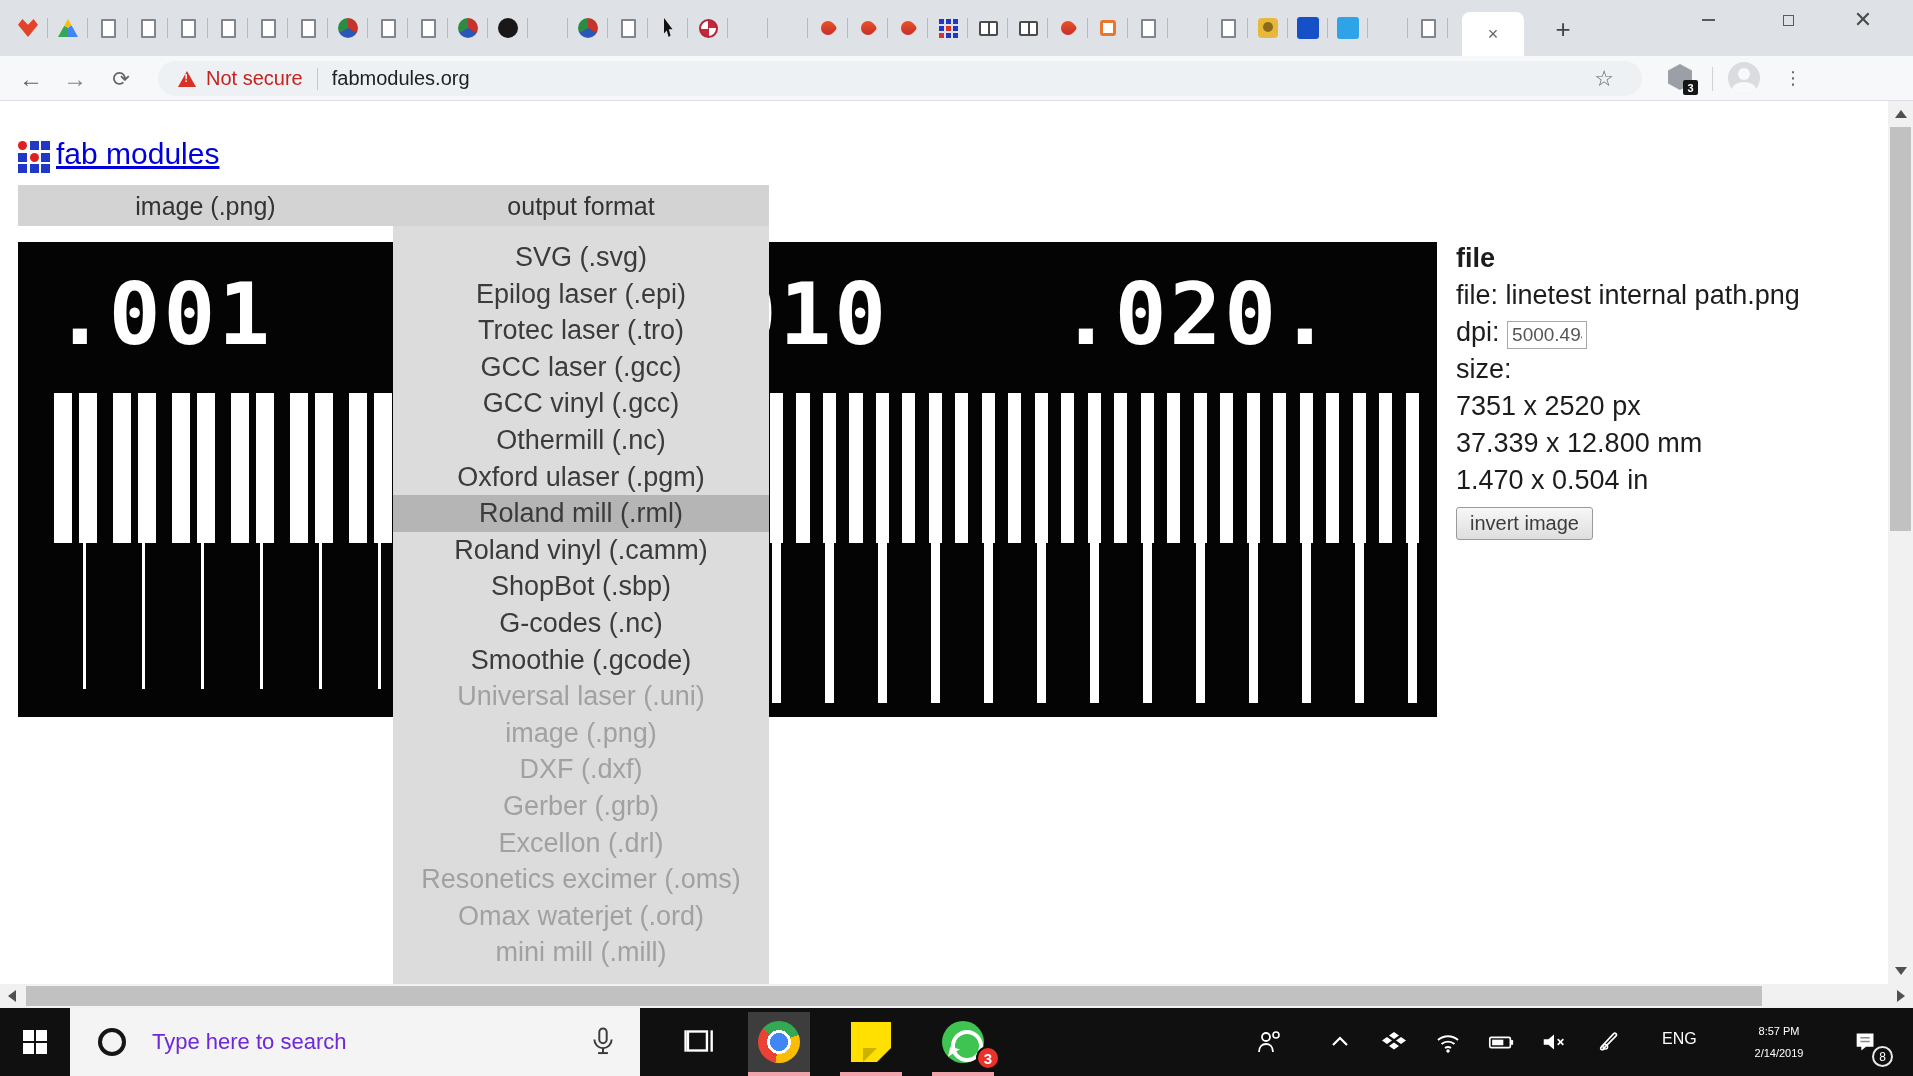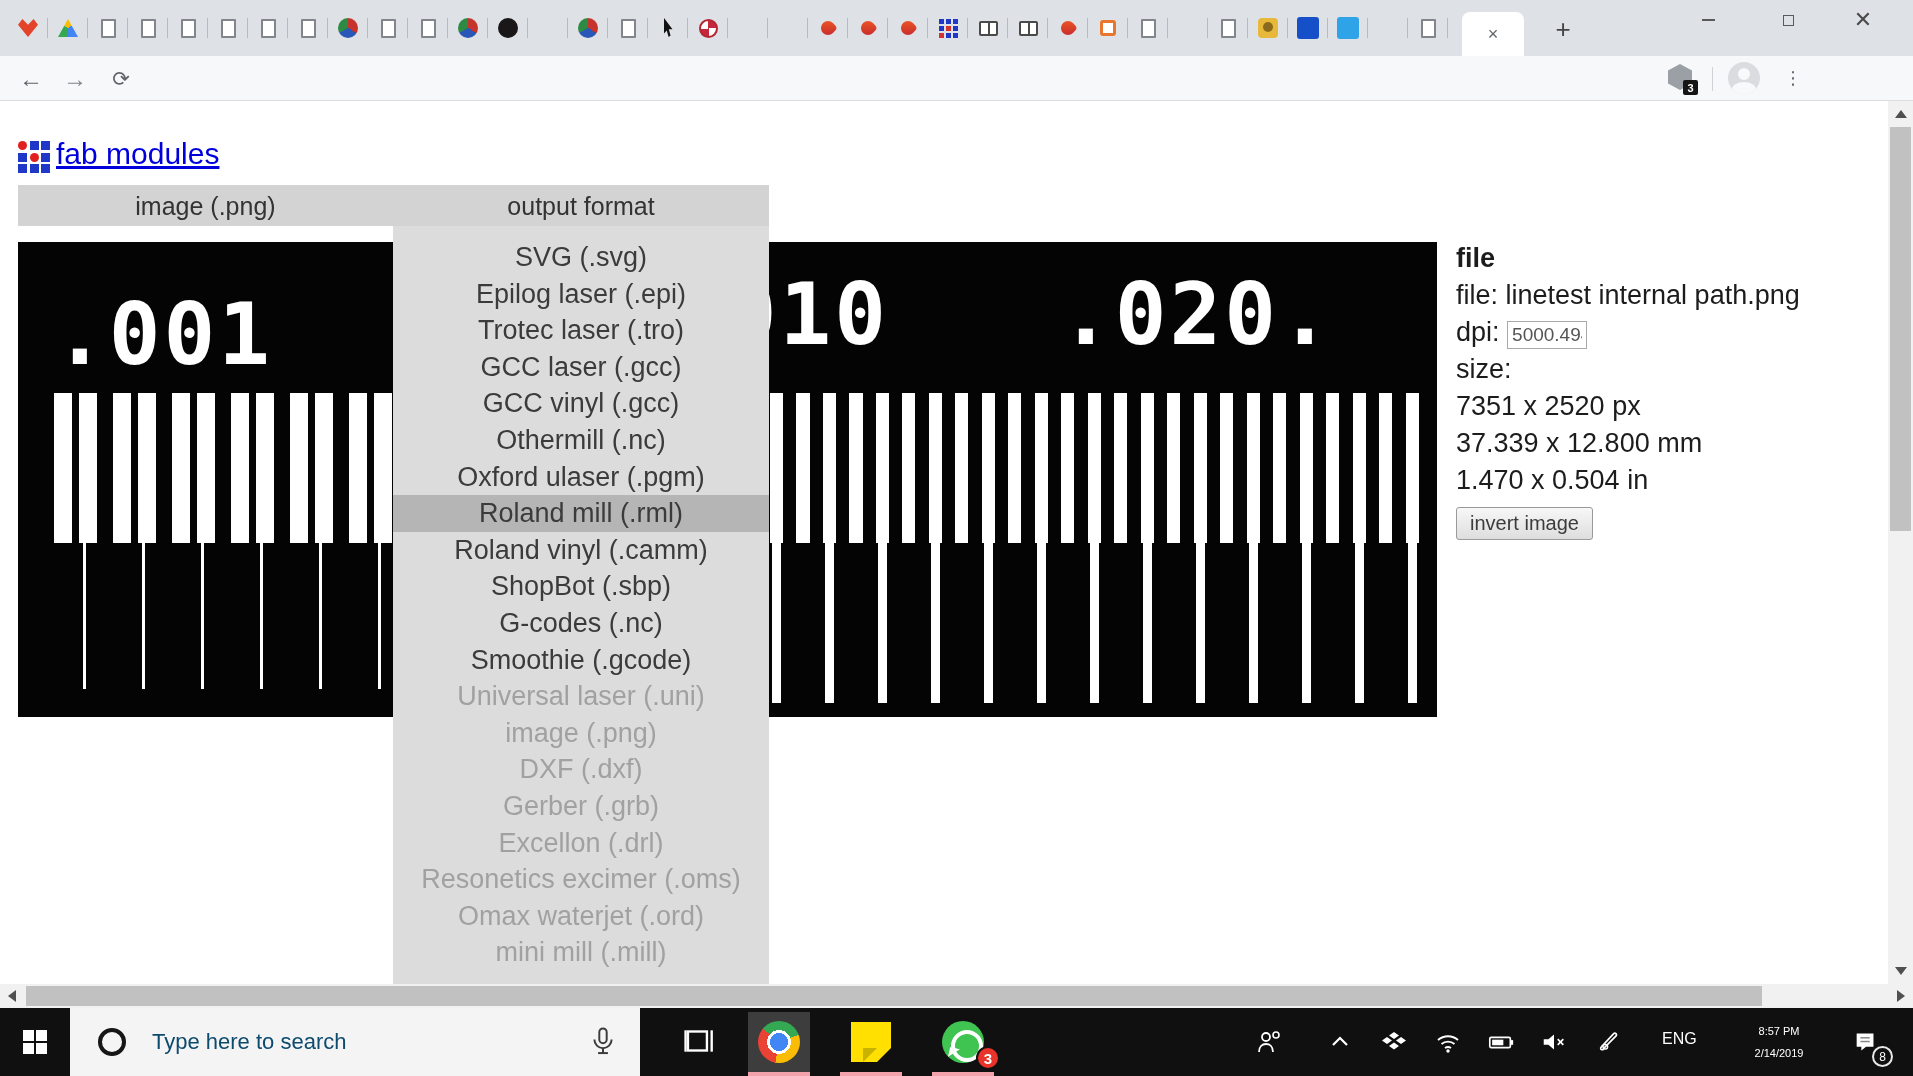--- a/index.html
+++ b/index.html
@@ -82,21 +82,21 @@
   #fab-logo i { background:#2038c8; display:block; }
   #fab-logo i.r { background:#e02020; border-radius:50%; }
   #site-link { position:absolute; left:56px; top:36px; font-size:30px; color:#0000dd; text-decoration:underline; }
   #col-header { position:absolute; left:18px; top:84px; width:751px; height:41px; background:#d3d3d3; }
   #hdr-input { position:absolute; left:0; width:375px; text-align:center; top:7px; font-size:25px; color:#333; }
   #hdr-output { position:absolute; left:375px; width:376px; text-align:center; top:7px; font-size:25px; color:#333; }
 
   
   #preview { position:absolute; left:18px; top:141px; width:1419px; height:475px; background:#040404; overflow:hidden; }
   .ptxt { position:absolute; top:22px; color:#fff; font-family:"DejaVu Sans Mono", monospace; font-weight:bold; font-size:86px; letter-spacing:3px; }
-  #ptxt-left { left:36px;margin-top:20px; } #ptxt-mid { left:652px; } #ptxt-right { left:1042px; }
+  #ptxt-left { left:36px; } #ptxt-mid { left:652px; } #ptxt-right { left:1042px; }
   #bars-left-top { position:absolute; left:36px; top:151px; width:341px; height:150px;
       background:repeating-linear-gradient(90deg,#fff 0 18px,#040404 18px 25px,#fff 25px 43px,#040404 43px 59px); }
   #bars-left-thin { position:absolute; left:36px; top:301px; width:341px; height:146px;
       background:repeating-linear-gradient(90deg,transparent 0 29px,#fff 29px 32px,transparent 32px 59px); }
   #bars-right-top { position:absolute; left:752px; top:151px; width:657px; height:150px;
       background:repeating-linear-gradient(90deg,#fff 0 13px,#040404 13px 26.5px); }
   #bars-right-thin { position:absolute; left:752px; top:301px; width:657px; height:160px;
       background:repeating-linear-gradient(90deg,transparent 0 2px,#fff 2px 11px,transparent 11px 53px); }
 
   
@@ -127,21 +127,21 @@
   #h-rt { right:8px; top:6px; border-top:6px solid transparent; border-bottom:6px solid transparent; border-left:8px solid #505050; }
 
   
   #taskbar { position:absolute; left:0; top:1008px; width:1913px; height:68px; background:#101010; }
   #start-btn { position:absolute; left:0; top:0; width:70px; height:68px; display:flex; align-items:center; justify-content:center; }
   #win-logo { width:24px; height:24px; display:grid; grid-template-columns:11px 11px; grid-template-rows:11px 11px; gap:2px; }
   #win-logo i { background:#fff; display:block; }
   #search-box { position:absolute; left:70px; top:0; width:570px; height:68px; background:#f4f4f4;
       display:flex; align-items:center; }
   #cortana-ring { width:28px; height:28px; border:4px solid #161616; border-radius:50%; margin-left:28px; }
-  #search-text { color:#0c4a6e; font-size:22px; margin-left:26px; }
+  #search-text { color:#6d28d9; font-size:22px; margin-left:26px; }
   #mic-icon { position:absolute; right:22px; top:18px; }
   #taskview-btn { position:absolute; left:682px; top:14px; }
   .app-btn { position:absolute; top:4px; width:62px; height:60px; display:flex; align-items:center; justify-content:center; }
   #chrome-btn { left:748px; background:#3d3d3d; }
   .chrome-ball { width:42px; height:42px; border-radius:50%;
       background:radial-gradient(circle,#4285f4 0 9px,#fff 9px 12px,transparent 12px),
                  conic-gradient(from -50deg,#34a853 0 120deg,#fbbc05 120deg 240deg,#ea4335 240deg 360deg); }
   #sticky-btn { left:840px; } #whatsapp-btn { left:932px; }
   .sticky-note { width:40px; height:40px; background:#ffe000; position:relative; }
   .sticky-note::after { content:""; position:absolute; right:0; bottom:0; width:0; height:0;
@@ -395,20 +395,27 @@
   <div class="winctl" id="win-max">
       <i></i>
     </div>
   <div class="winctl" id="win-close">✕</div>
 </div>
 
 <div id="toolbar">
   <div class="navbtn" id="btn-back">←</div>
   <div class="navbtn" id="btn-fwd">→</div>
   <div class="navbtn" id="btn-reload">⟳</div>
+  <div id="omnibox">
+    <span id="warn-tri"></span>
+    <span id="not-secure">Not secure</span>
+    <span class="om-div"></span>
+    <span id="url-text">fabmodules.org</span>
+    <span id="star-icon">☆</span>
+  </div>
   <div id="ext-icon"></div>
   <div id="ext-badge">3</div>
   <div class="tb-div"></div>
   <div id="avatar-btn"></div>
   <div id="menu-dots">⋮</div>
 </div>
 
 <div id="page">
   <div id="fab-logo">
     <i class="r"></i>

